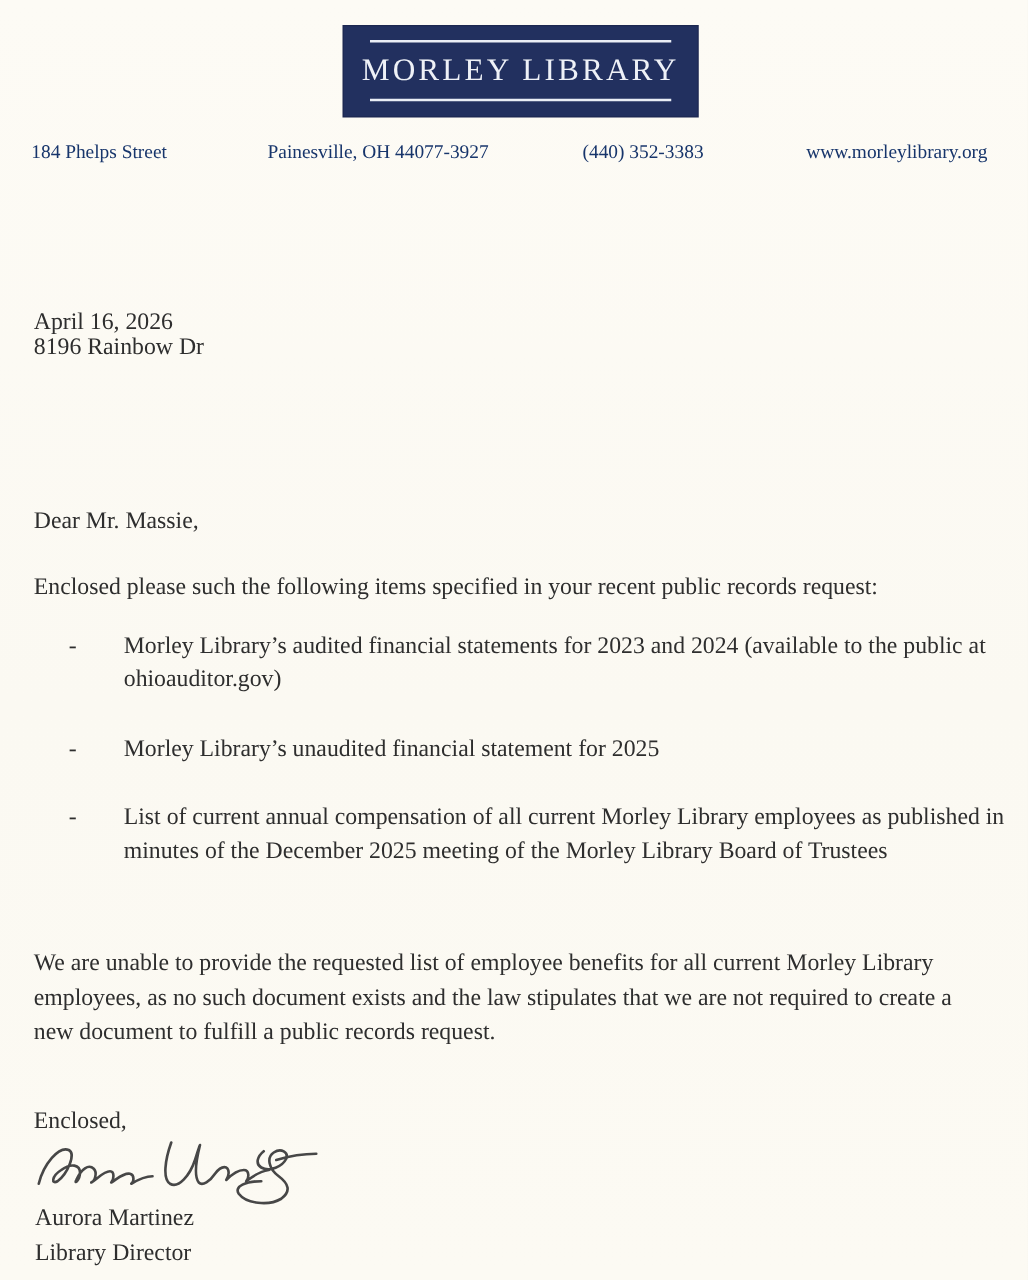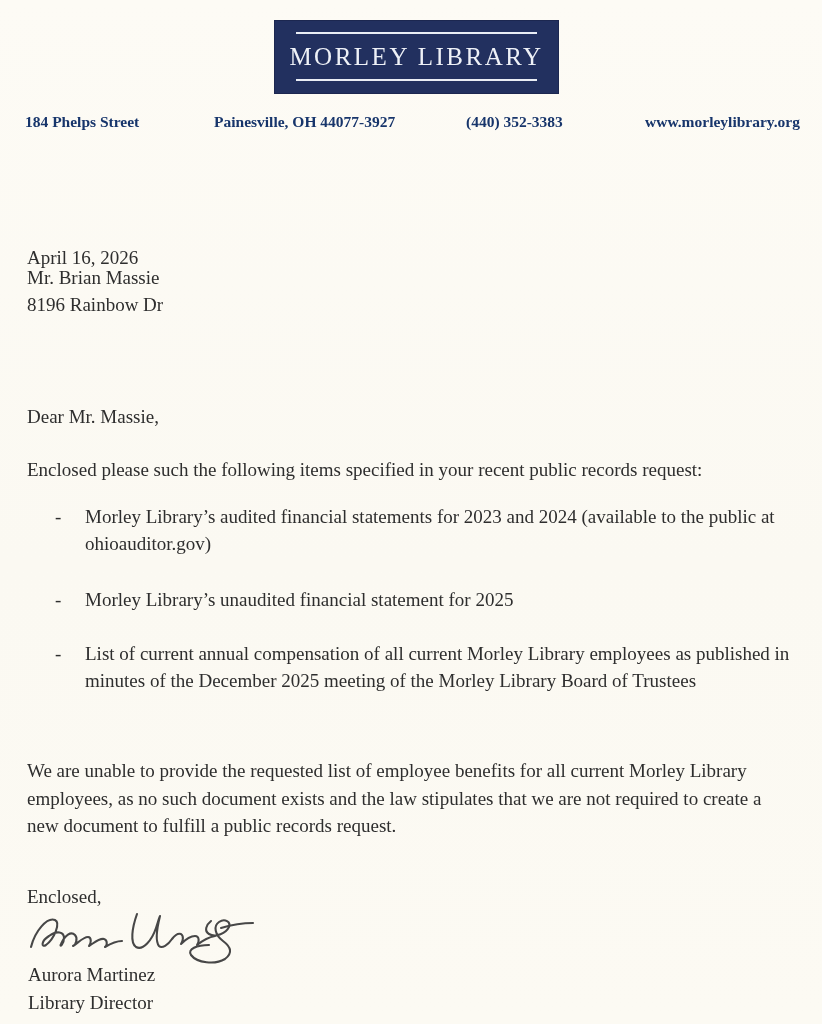--- a/index.html
+++ b/index.html
@@ -34,39 +34,39 @@
     color: #eef1f7;
     font-size: 25px;
     letter-spacing: 2.5px;
     white-space: nowrap;
     font-family: "Liberation Serif", "DejaVu Serif", serif;
   }
   .contact-bar {
     position: absolute; left: 0; top: 113px;
     width: 822px; height: 24px;
     color: #17356b;
-    font-weight: bold;
+    font-weight: normal;
     font-size: 15.5px;
   }
   .contact-bar span { position: absolute; top: 0; white-space: nowrap; }
   .c-address  { left: 25px; }
   .c-city     { left: 214px; }
   .c-phone    { left: 466px; }
   .c-website  { left: 645px; }
 
   
   .txt { position: absolute; font-size: 19px; line-height: 27px; color: #2e2e2e; }
   .date-line        { left: 27px; top: 216px; margin-top: 28px; }
   .recipient-block  { left: 27px; top: 264px; }
   .salutation       { left: 27px; top: 403px; }
   .intro            { left: 27px; top: 456px; width: 770px; }
   .bullets          { left: 0;    top: 0; }
   .bullet-row       { position: absolute; left: 55px; width: 740px; }
   .bullet-row .dash { position: absolute; left: 0; top: 0; }
-  .bullet-row .b-text { display: block; margin-left: 30px; width: 712px; }
+  .bullet-row .b-text { display: block; margin-left: 44px; width: 712px; }
   .b1 { top: 503px; }
   .b2 { top: 586px; }
   .b3 { top: 640px; }
   .body-par   { left: 27px; top: 757px; width: 770px; line-height: 27.5px; }
   .closing    { left: 27px; top: 883px; }
   .signature  { position: absolute; left: 25px; top: 901px; }
   .signer-name  { left: 28px; top: 961px; }
   .signer-title { left: 28px; top: 989px; }
 </style>
 </head>
@@ -83,21 +83,20 @@
   <div class="contact-bar">
     <span class="c-address">184 Phelps Street</span>
     <span class="c-city">Painesville, OH 44077-3927</span>
     <span class="c-phone">(440) 352-3383</span>
     <span class="c-website">www.morleylibrary.org</span>
   </div>
 
   <div class="txt date-line">April 16, 2026</div>
 
   <div class="txt recipient-block">
-    <div>Mr. Brian Massie</div>
     <div>8196 Rainbow Dr</div>
   </div>
 
   <div class="txt salutation">Dear Mr. Massie,</div>
 
   <div class="txt intro">Enclosed please such the following items specified in your recent public records request:</div>
 
   <div class="bullets">
     <div class="txt bullet-row b1">
       <span class="dash">-</span>

